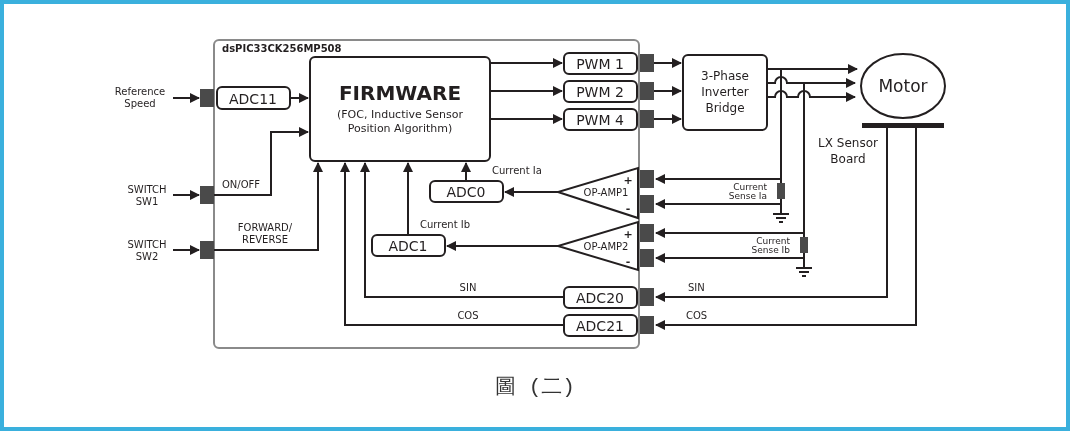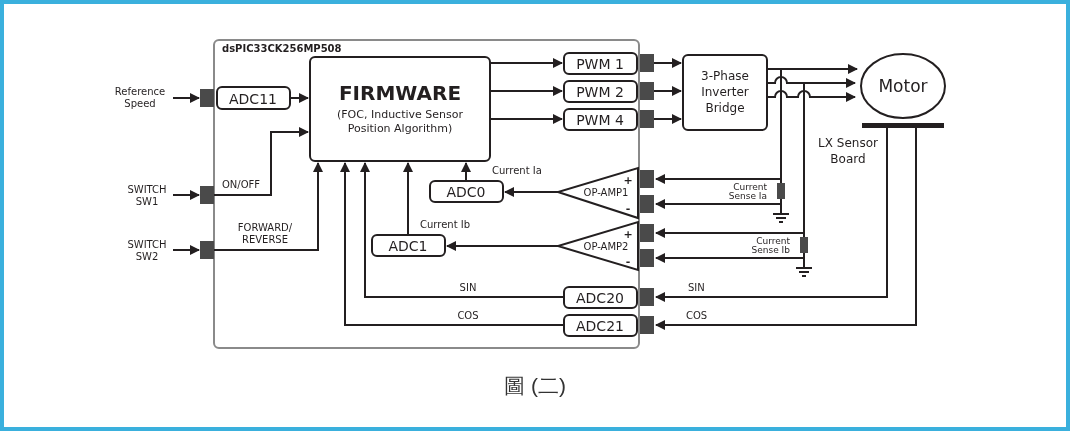--- a/index.html
+++ b/index.html
@@ -1,20 +1,20 @@
 <!DOCTYPE html>
 <html><head>
 <meta charset="utf-8">
 <style>
   html, body { margin:0; padding:0; }
   body { width:1070px; height:431px; overflow:hidden; background:#fff; font-family:"DejaVu Sans", sans-serif; }
   .frame { position:absolute; left:0; top:0; width:1070px; height:431px; box-sizing:border-box; border:4px solid #3ab0dd; background:#fff; }
   svg { position:absolute; left:0; top:0; }
   .lbl { font-family:"DejaVu Sans", sans-serif; fill:#231f20; }
-  .caption { position:absolute; left:0; width:1070px; top:372px; text-align:center; font-family:Liberation Sans, sans-serif; font-size:21px; color:#333; }
+  .caption { position:absolute; left:0; width:1070px; top:372px; text-align:center; font-family:Liberation Mono, monospace; font-size:21px; color:#333; }
 </style>
 </head>
 <body>
 
 <div class="frame"></div>
 
 <svg width="1070" height="431" viewBox="0 0 1070 431">
   <defs>
     <marker id="ah" viewBox="0 0 10 10" refX="9" refY="5" markerWidth="5" markerHeight="5" orient="auto-start-reverse" markerUnits="strokeWidth">
       <path d="M0,0 L10,5 L0,10 z" fill="#231f20"></path>

